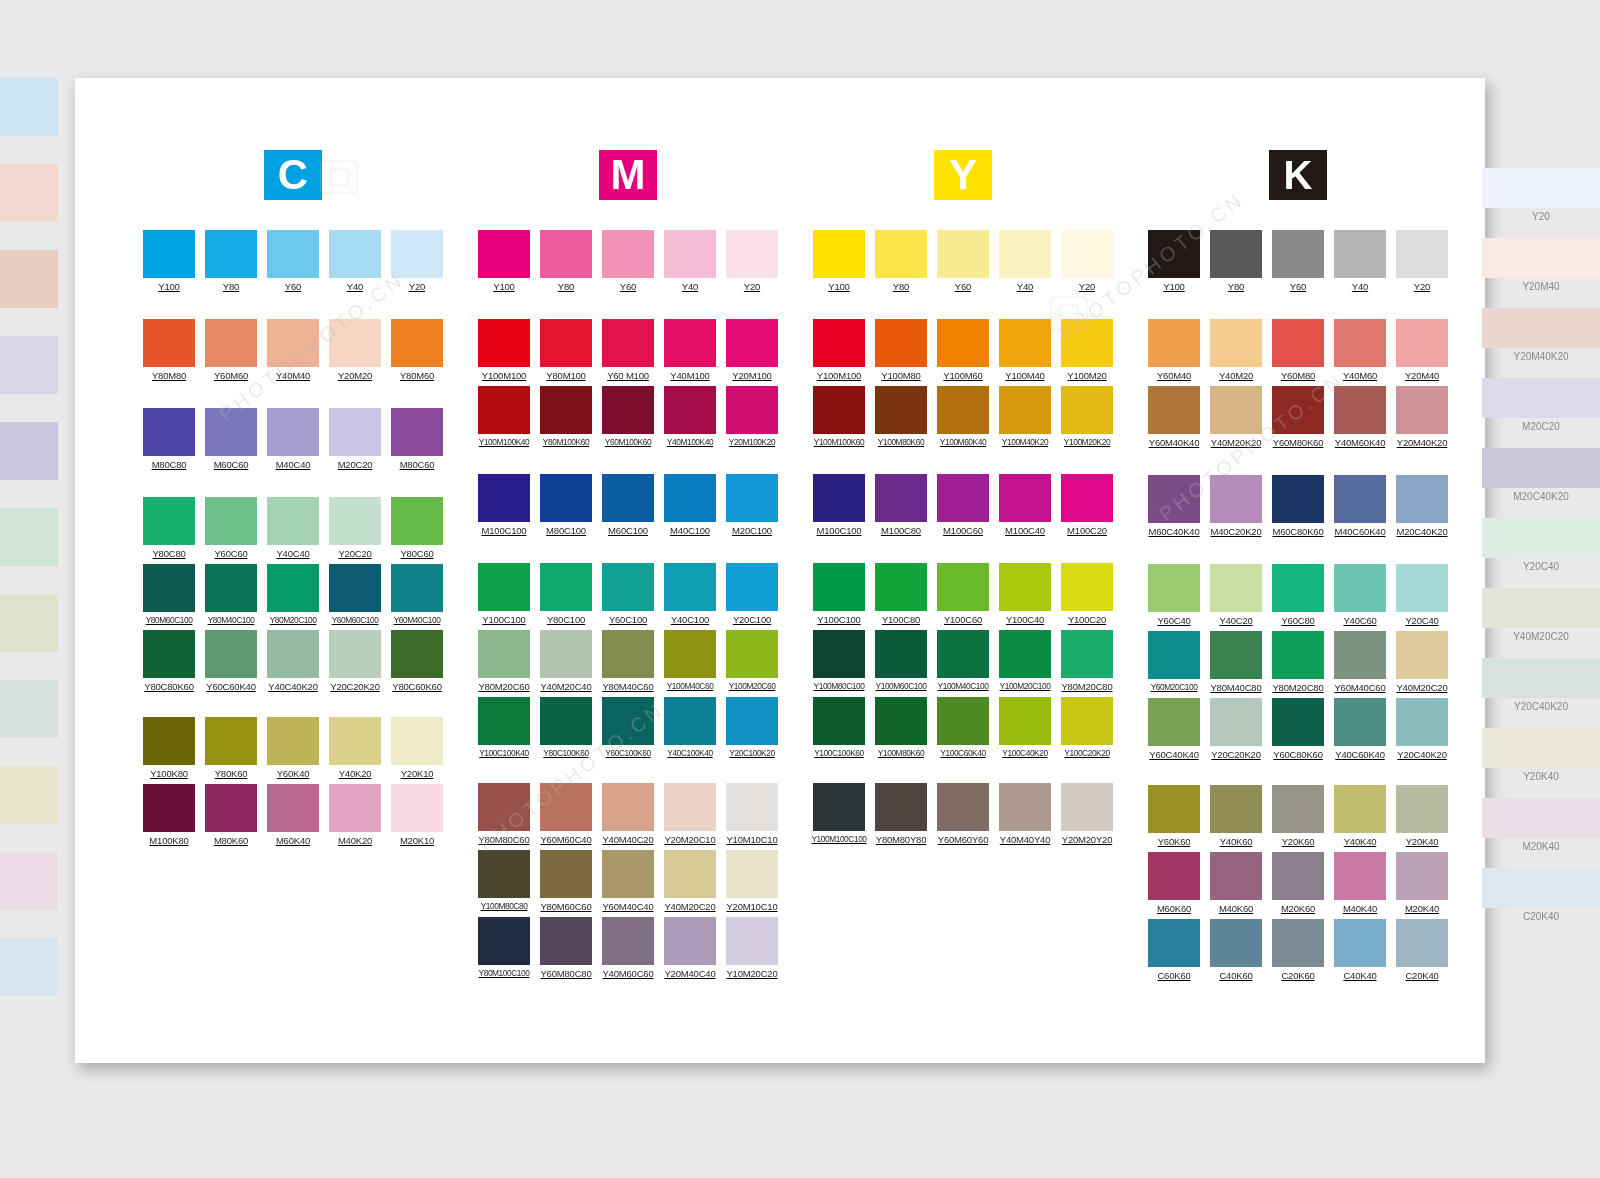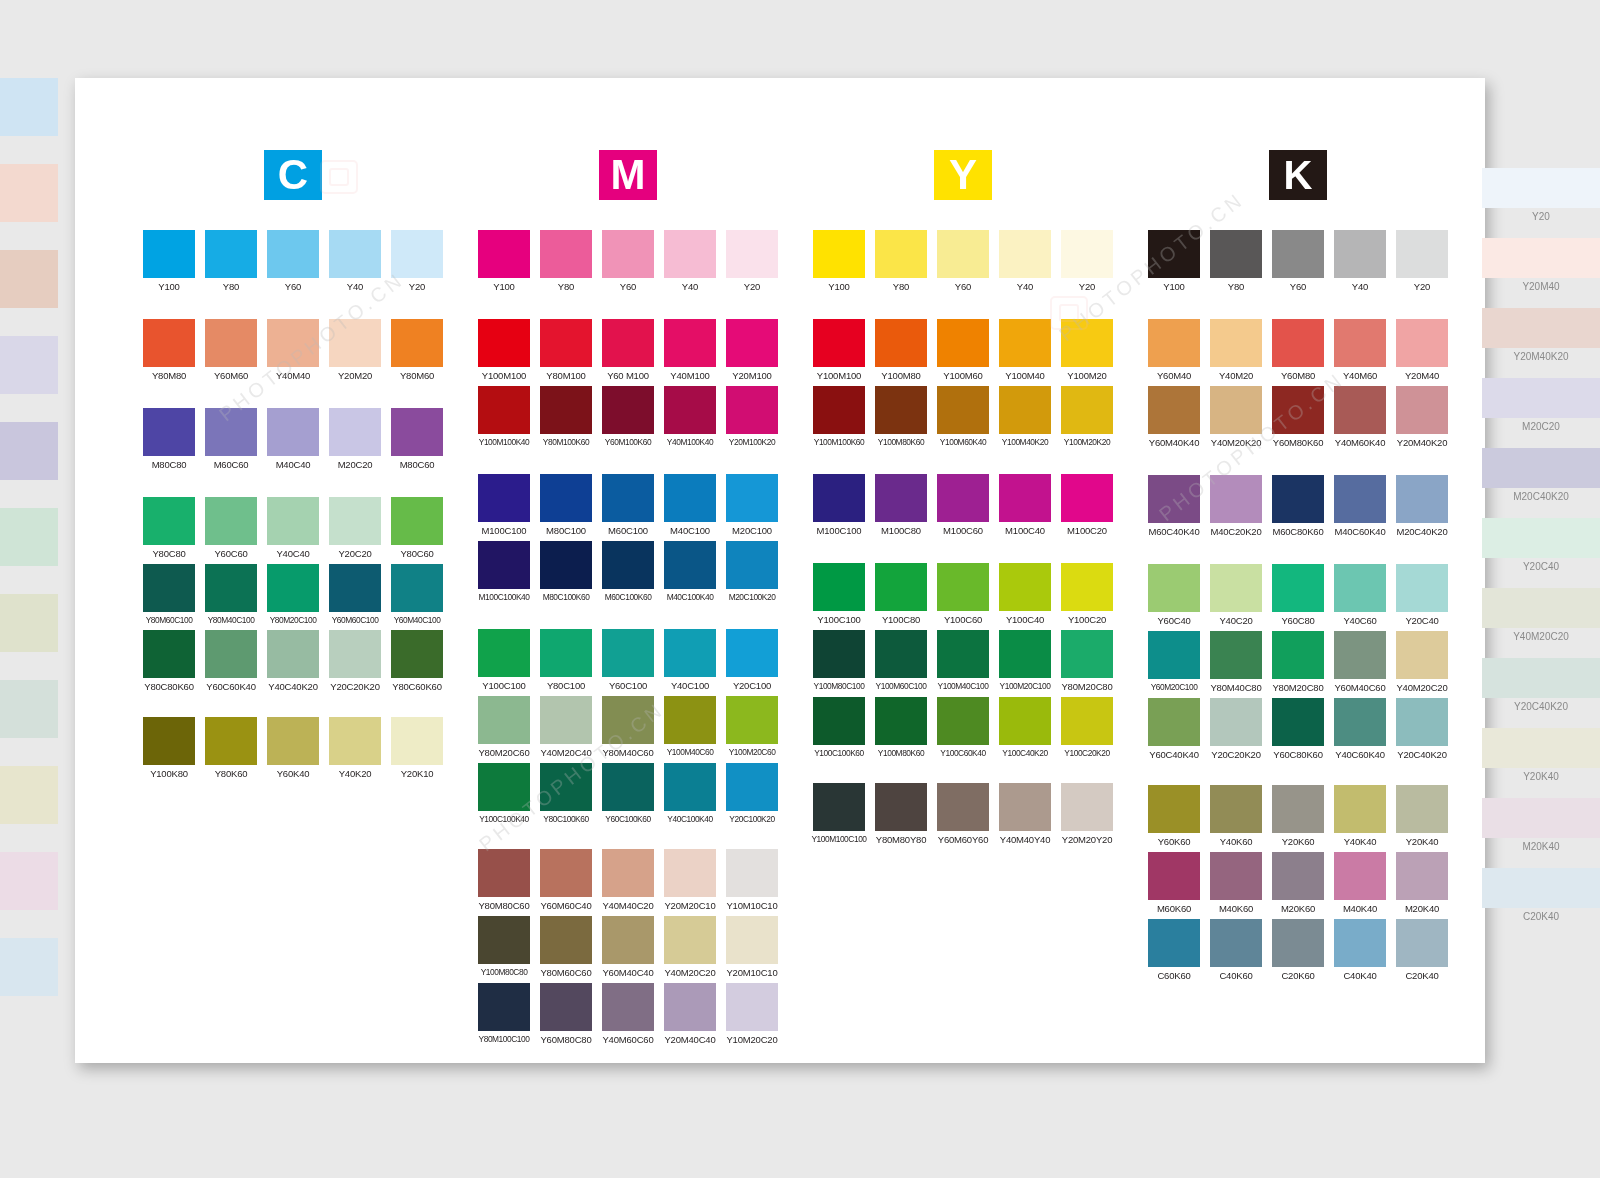--- a/index.html
+++ b/index.html
@@ -39,21 +39,21 @@
   .col.c4{left:1068px;}
 
   .letterbox{
     width:58px;height:50px;margin:72px auto 0 auto;
     display:flex;align-items:center;justify-content:center;
     font-size:42px;font-weight:bold;line-height:1;
     color:#ffffff;
   }
   .letterbox.k-box{font-size:40px;}
 
-  .group{margin-top:0;}
+  .group{margin-top:0;text-decoration:underline;}
   .group.g1{margin-top:30px;}
   .group.g2{margin-top:22px;}
   .group.g3{margin-top:22px;}
   .group.g4{margin-top:22px;}
   .group.g5{margin-top:20px;}
 
   .row{display:flex;justify-content:flex-start;gap:0;}
   .cell{width:62px;box-sizing:border-box;}
   .sw{width:52px;height:48px;margin:0 auto;}
   .lb{
@@ -261,20 +261,42 @@
                 </div>
                 <div class="cell">
                   <div class="sw" style="background: rgb(217, 209, 137);"></div>
                   <div class="lb">Y40K20</div>
                 </div>
                 <div class="cell">
                   <div class="sw" style="background: rgb(238, 236, 198);"></div>
                   <div class="lb">Y20K10</div>
                 </div>
               </div>
+              <div class="row">
+                <div class="cell">
+                  <div class="sw" style="background: rgb(101, 15, 54);"></div>
+                  <div class="lb">M100K80</div>
+                </div>
+                <div class="cell">
+                  <div class="sw" style="background: rgb(143, 38, 93);"></div>
+                  <div class="lb">M80K60</div>
+                </div>
+                <div class="cell">
+                  <div class="sw" style="background: rgb(187, 104, 144);"></div>
+                  <div class="lb">M60K40</div>
+                </div>
+                <div class="cell">
+                  <div class="sw" style="background: rgb(225, 164, 195);"></div>
+                  <div class="lb">M40K20</div>
+                </div>
+                <div class="cell">
+                  <div class="sw" style="background: rgb(246, 219, 230);"></div>
+                  <div class="lb">M20K10</div>
+                </div>
+              </div>
             </div>
           </div>
       </div>
 
       <div class="col c2">
         <div class="letterbox" style="background: rgb(229, 0, 126);">M</div>
         <div>
             <div class="group g1">
               <div class="row">
                 <div class="cell">
@@ -359,42 +381,20 @@
                   <div class="sw" style="background: rgb(11, 92, 160);"></div>
                   <div class="lb">M60C100</div>
                 </div>
                 <div class="cell">
                   <div class="sw" style="background: rgb(11, 124, 189);"></div>
                   <div class="lb">M40C100</div>
                 </div>
                 <div class="cell">
                   <div class="sw" style="background: rgb(21, 151, 214);"></div>
                   <div class="lb">M20C100</div>
-                </div>
-              </div>
-              <div class="row">
-                <div class="cell">
-                  <div class="sw" style="background: rgb(33, 21, 99);"></div>
-                  <div class="lb tight">M100C100K40</div>
-                </div>
-                <div class="cell">
-                  <div class="sw" style="background: rgb(12, 30, 78);"></div>
-                  <div class="lb tight">M80C100K60</div>
-                </div>
-                <div class="cell">
-                  <div class="sw" style="background: rgb(9, 52, 94);"></div>
-                  <div class="lb tight">M60C100K60</div>
-                </div>
-                <div class="cell">
-                  <div class="sw" style="background: rgb(10, 86, 135);"></div>
-                  <div class="lb tight">M40C100K40</div>
-                </div>
-                <div class="cell">
-                  <div class="sw" style="background: rgb(15, 132, 189);"></div>
-                  <div class="lb tight">M20C100K20</div>
                 </div>
               </div>
             </div>
             <div class="group g4">
               <div class="row">
                 <div class="cell">
                   <div class="sw" style="background: rgb(16, 162, 75);"></div>
                   <div class="lb">Y100C100</div>
                 </div>
                 <div class="cell">

